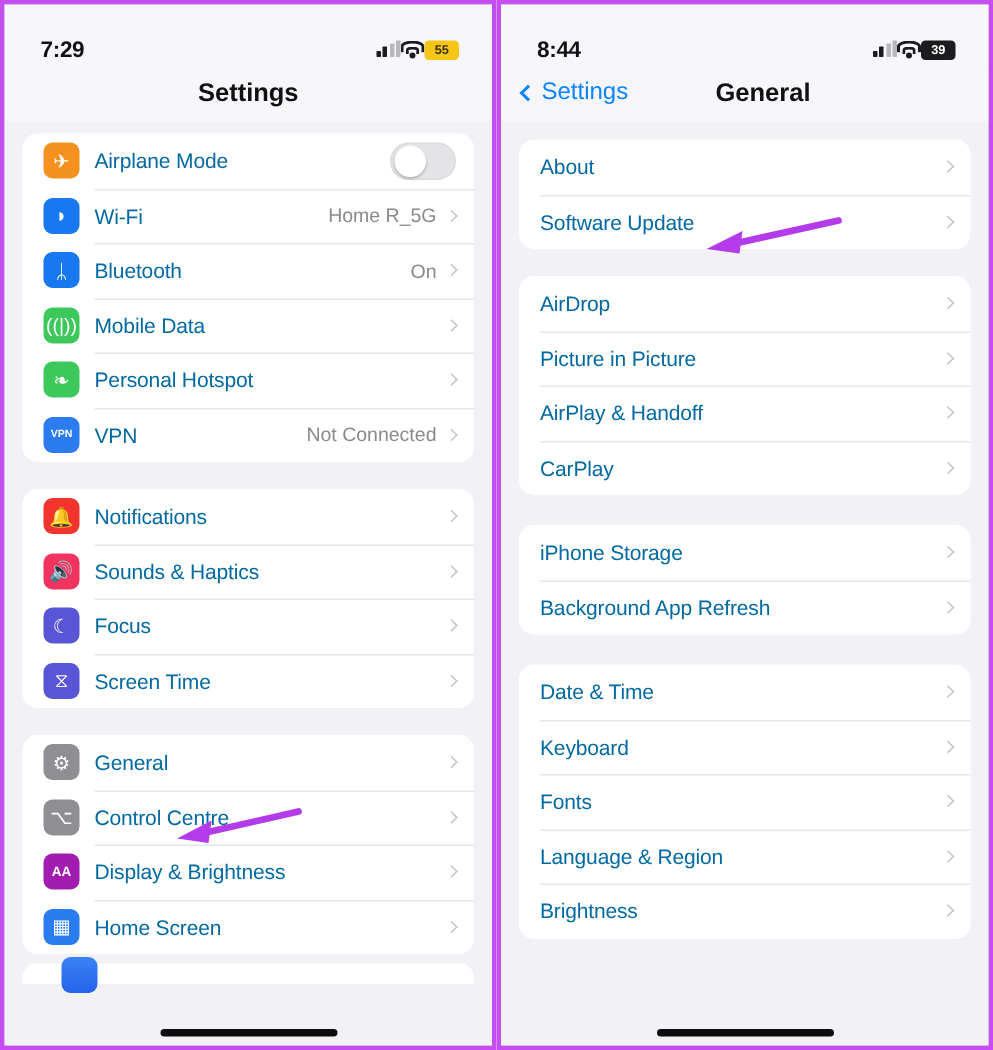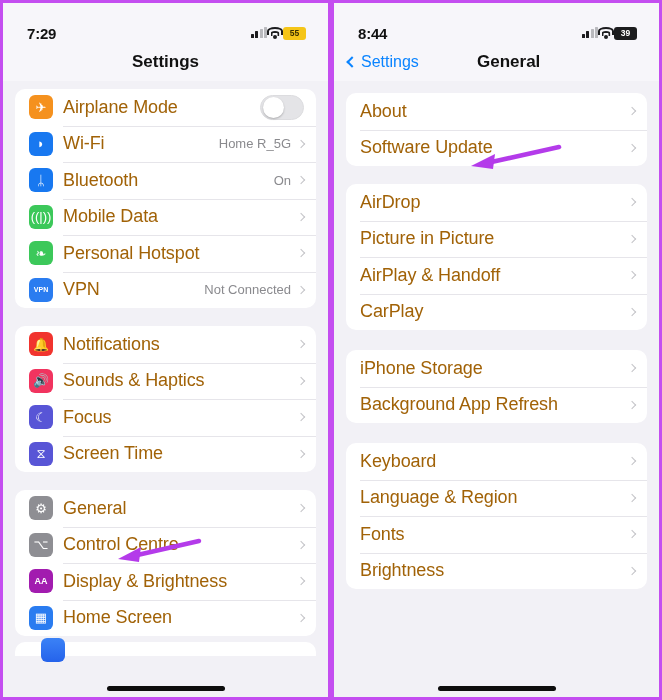--- a/index.html
+++ b/index.html
@@ -119,21 +119,21 @@
   .ricon {
     width: 24px; height: 24px;
     border-radius: 6px;
     margin-right: 10px;
     flex: 0 0 24px;
     display: flex; align-items: center; justify-content: center;
     color: #fff;
     font-size: 11px;
     position: relative;
   }
-  .rlabel { font-size: 18px; color: #a16207; flex: 1; letter-spacing: -0.1px; }
+  .rlabel { font-size: 14px; color: #0369a1; flex: 1; letter-spacing: -0.1px; }
   .rvalue { font-size: 13px; color: #8a8a8e; margin-right: 7px; }
   .chev {
     width: 6px; height: 6px;
     border-top: 1.7px solid #c3c3c7;
     border-right: 1.7px solid #c3c3c7;
     transform: rotate(45deg);
     flex: 0 0 auto;
   }
   .toggle {
     width: 44px; height: 25px;
@@ -393,29 +393,33 @@
           <div class="chev"></div>
         </div>
         <div class="row plain">
           <div class="rlabel">Background App Refresh</div>
           <div class="chev"></div>
         </div>
       </div>
 
       <div class="group" style="margin-top:20px;">
         <div class="row plain">
+          <div class="rlabel">Date &amp; Time</div>
+          <div class="chev"></div>
+        </div>
+        <div class="row plain">
           <div class="rlabel">Keyboard</div>
           <div class="chev"></div>
         </div>
         <div class="row plain">
+          <div class="rlabel">Fonts</div>
+          <div class="chev"></div>
+        </div>
+        <div class="row plain">
           <div class="rlabel">Language &amp; Region</div>
-          <div class="chev"></div>
-        </div>
-        <div class="row plain">
-          <div class="rlabel">Fonts</div>
           <div class="chev"></div>
         </div>
         <div class="row plain">
           <div class="rlabel">Brightness</div>
           <div class="chev"></div>
         </div>
       </div>
 
     </div>
 

